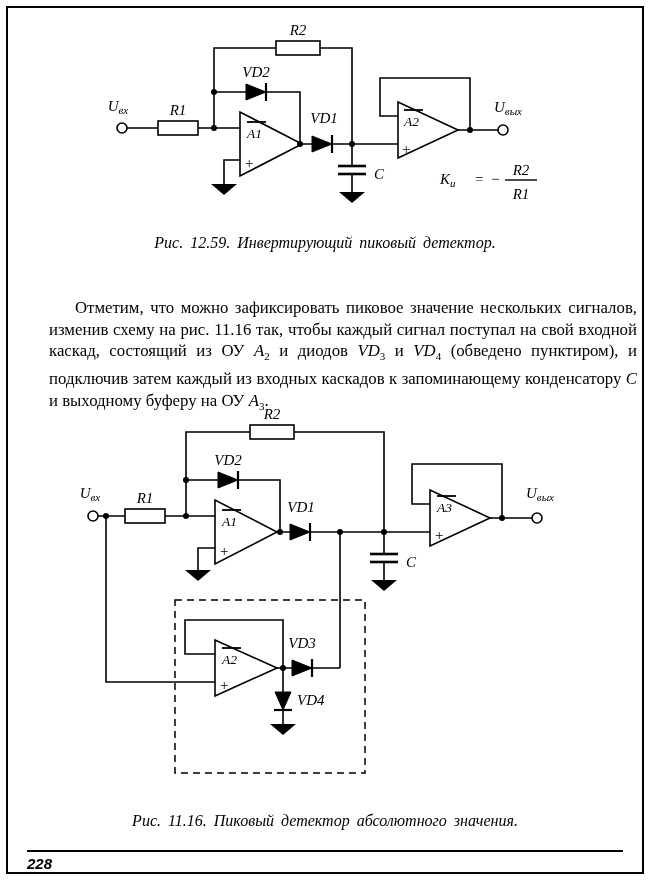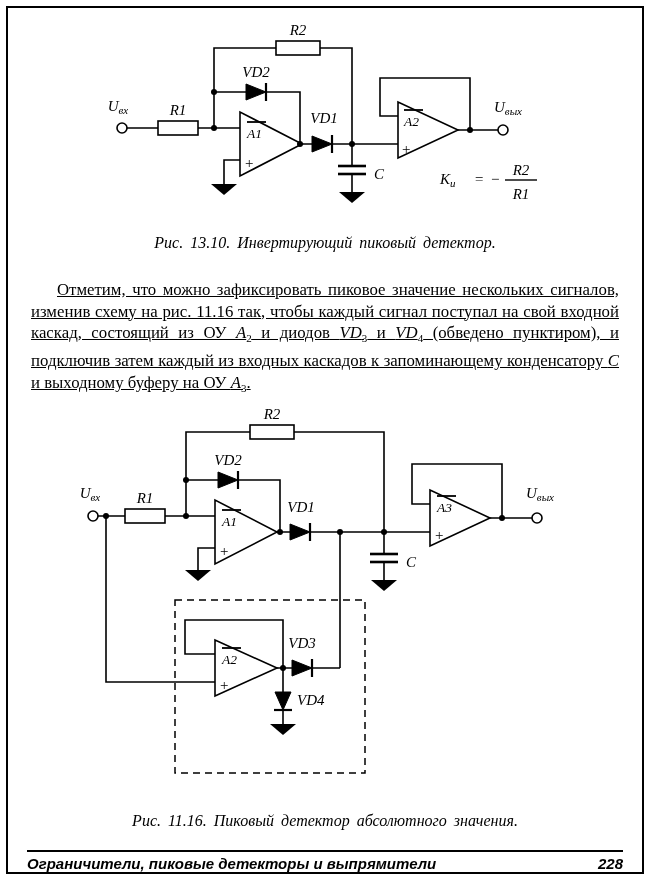--- a/index.html
+++ b/index.html
@@ -27,22 +27,22 @@
   .amp{font:italic 13.5px "Liberation Serif", serif;fill:#000;}
   .plus{font:15px "Liberation Serif", serif;fill:#000;}
   .obar{stroke:#000;stroke-width:1.8;}
   .caption{
     position:absolute;left:0;width:650px;text-align:center;margin:0;
     font:italic 16px "Liberation Serif", serif;word-spacing:3px;
   }
   #caption1{top:234px;}
   #caption2{top:812px;font-style:italic;}
   #body-par{
-    position:absolute;top:279px;left:31px;width:588px;margin:0;
-    font-size:16.8px;line-height:21.6px;text-align:justify;text-indent:26px;text-decoration:underline;
+    position:absolute;top:279px;left:31px;width:588px;margin:18px;
+    font-size:16.8px;line-height:21.6px;text-align:justify;text-indent:26px;
   }
   #body-par sub{font-size:11px;}
   .footer-rule{
     position:absolute;left:27px;right:27px;top:850px;border-top:2px solid #000;
   }
   .footer-row{
     position:absolute;left:27px;right:27px;top:855px;
     display:flex;justify-content:space-between;align-items:baseline;
     font:italic bold 15px "Liberation Sans", sans-serif;
   }
@@ -107,21 +107,21 @@
   <g>
     <text class="lbl" x="440" y="176"><tspan>K</tspan><tspan class="sub" dy="3">u</tspan></text>
     <text class="lbl" x="474" y="176">=</text>
     <text class="lbl" x="490" y="176">−</text>
     <text class="lbl" x="521" y="167" text-anchor="middle">R2</text>
     <line x1="505" y1="172" x2="537" y2="172" stroke="#000" stroke-width="1.4"></line>
     <text class="lbl" x="521" y="191" text-anchor="middle">R1</text>
   </g>
 </svg>
 
-<p id="caption1" class="caption">Рис. 13.10. Инвертирующий пиковый детектор.</p>
+<p id="caption1" class="caption">Рис. 12.59. Инвертирующий пиковый детектор.</p>
 
 <p id="body-par"><span>Отметим, что можно зафиксировать пиковое значение нескольких сигналов, изменив схему на рис. 11.16 так, чтобы каждый сигнал поступал на свой входной каскад, состоящий из ОУ </span><span style="font-style: italic;">A</span><sub>2</sub><span> и диодов </span><span style="font-style: italic;">VD</span><sub>3</sub><span> и </span><span style="font-style: italic;">VD</span><sub>4</sub><span> (обведено пунктиром), и подключив затем каждый из входных каскадов к запоминающему конденсатору </span><span style="font-style: italic;">C</span><span> и выходному буферу на ОУ </span><span style="font-style: italic;">A</span><sub>3</sub><span>.</span></p>
 
 <svg id="fig2" width="650" height="390" viewBox="0 0 650 390">
   <g>
     <path class="w" d="M98 118 H125 M165 118 H215 M106 118 V284 H215
                        M186 118 V34 H250 M294 34 H384 V134
                        M186 82 H218 M238 82 H280 V134
                        M277 134 H290 M310 134 H430
                        M384 134 V156 M384 164 V182
@@ -194,15 +194,14 @@
     <text class="amp" x="222" y="266">A2</text>
     <text class="plus" x="220" y="292">+</text>
     <text class="lbl" x="540" y="100" text-anchor="middle"><tspan>U</tspan><tspan class="sub" dy="3">вых</tspan></text>
   </g>
 </svg>
 
 <p id="caption2" class="caption">Рис. 11.16. Пиковый детектор абсолютного значения.</p>
 
 <div class="footer-rule"></div>
 <div class="footer-row">
-  <span>Ограничители, пиковые детекторы и выпрямители</span>
   <span>228</span>
 </div>
 
 </body></html>

